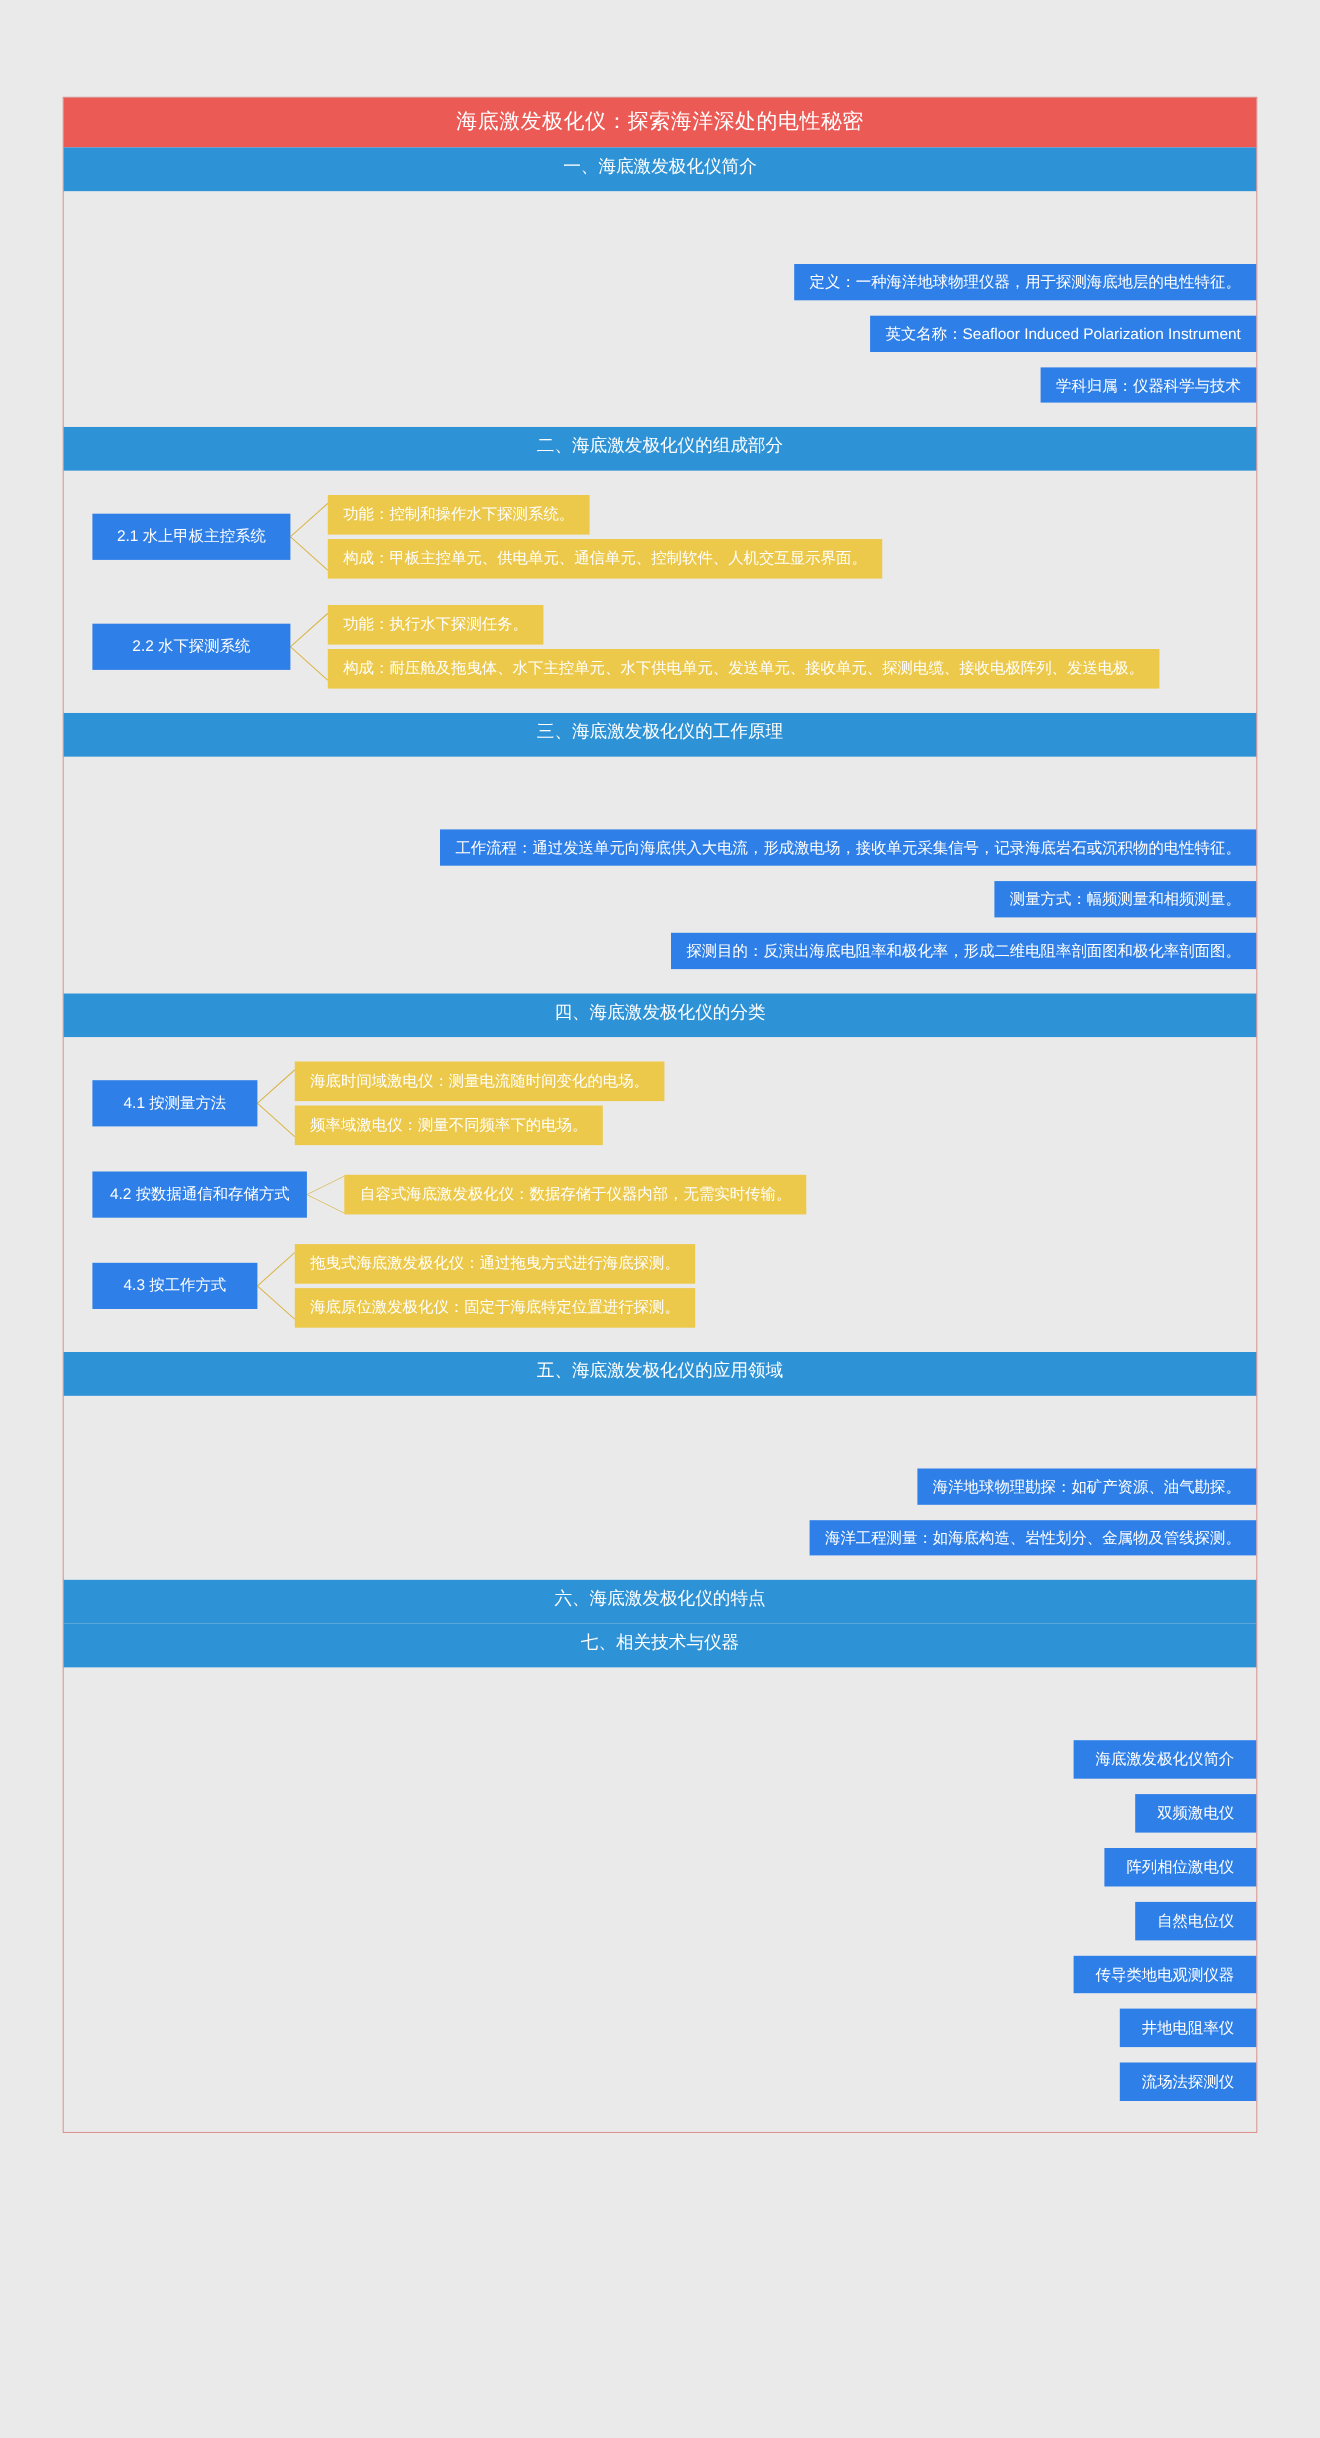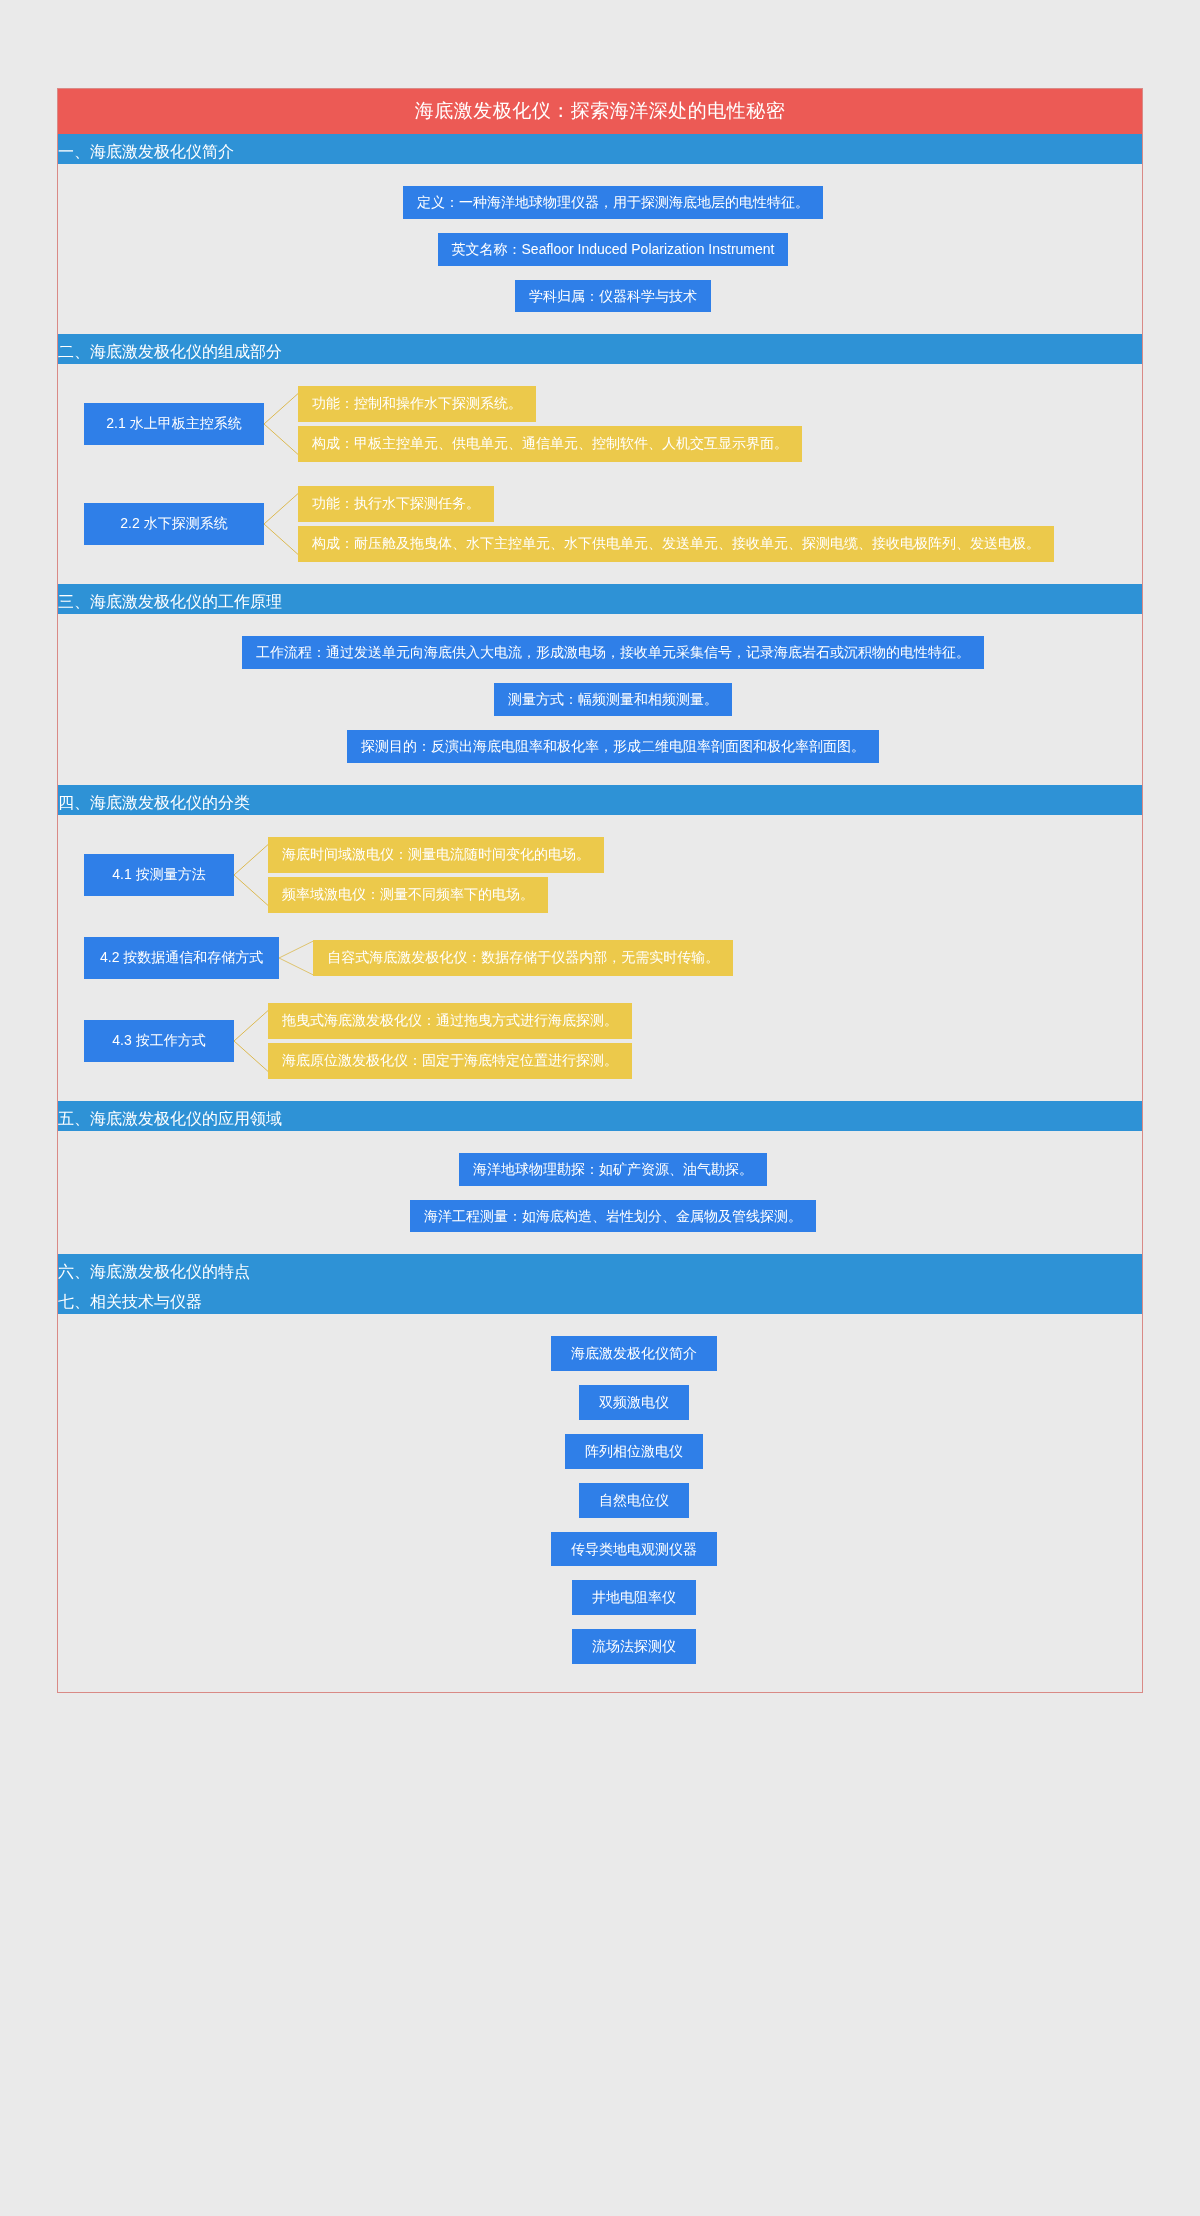--- a/index.html
+++ b/index.html
@@ -34,41 +34,42 @@
     height: 45px;
     letter-spacing: 0.5px;
     white-space: nowrap;
     overflow: hidden;
   }
 
   
   .section-header {
     background: #2e92d6;
     color: #ffffff;
-    text-align: left;
+    text-align: center;
     font-size: 16px;
     line-height: 36px;
-    height: 30px;
+    height: 40px;
     white-space: nowrap;
     overflow: hidden;
   }
 
   .section-body {
     background: #eaeaea;
     padding: 22px 0 22px 0;
     position: relative;
   }
 
   
   .chip-list {
     display: flex;
     flex-direction: column;
-    align-items: center;
+    align-items: flex-end;
     gap: 14px;
     padding-left: 26px;
+    margin-top: 44px;
   }
   .chip {
     background: #2f7fe8;
     color: #ffffff;
     font-size: 14px;
     line-height: 1.2;
     padding: 8px 14px;
     white-space: nowrap;
     display: inline-block;
   }

